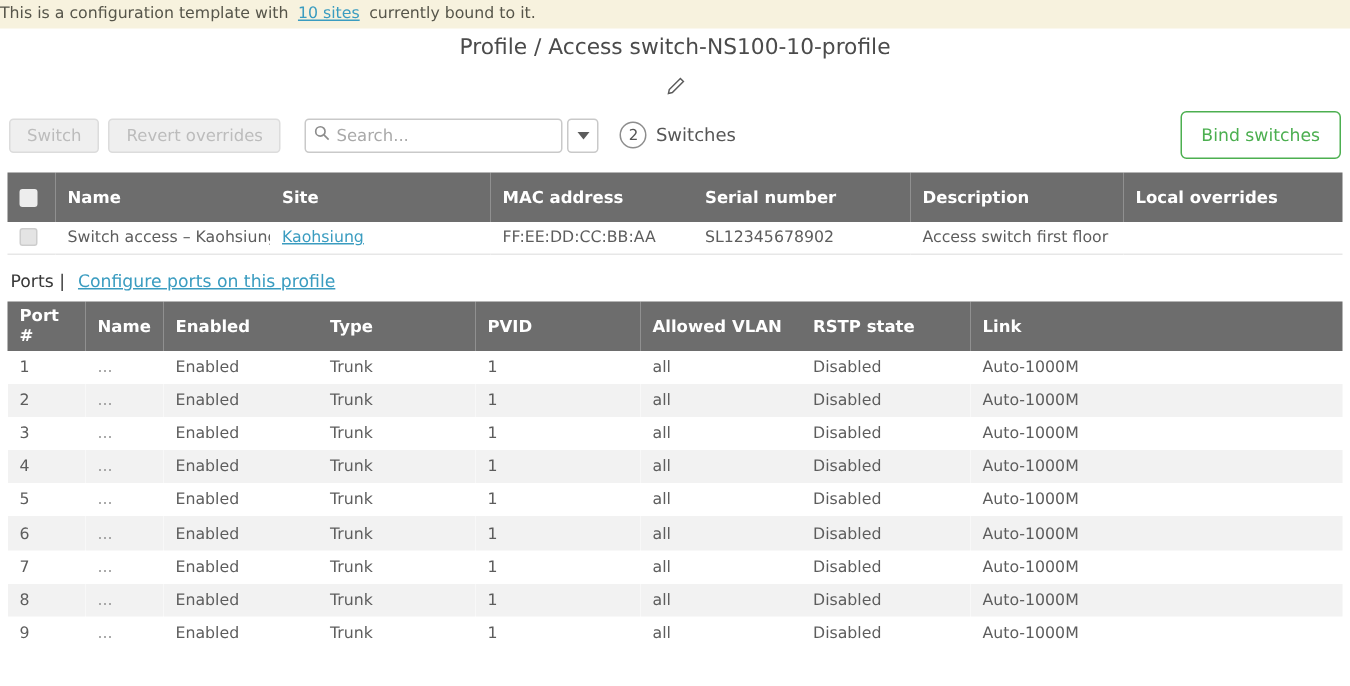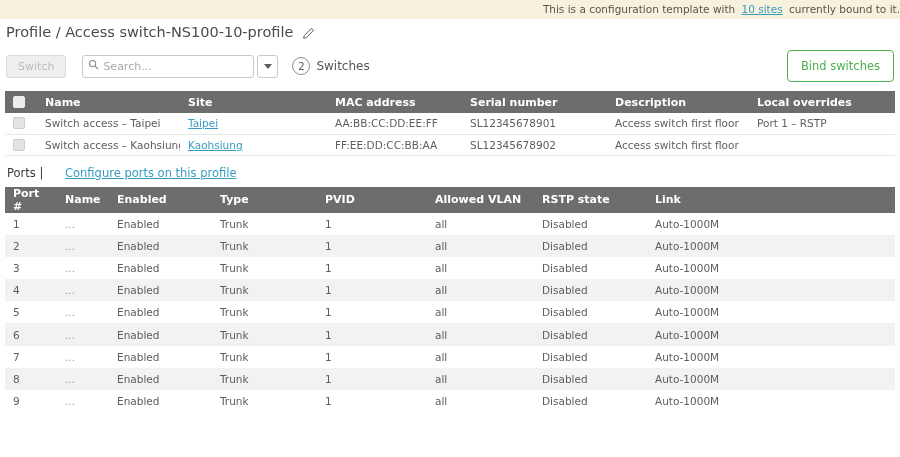--- a/index.html
+++ b/index.html
@@ -1,35 +1,35 @@
 <!DOCTYPE html>
 <html><head>
 <meta charset="utf-8">
 <style>
   * { box-sizing: border-box; margin: 0; padding: 0; }
   html, body { width: 900px; height: 457px; overflow: hidden; }
   body { font-family: "DejaVu Sans", "Liberation Sans", sans-serif; background: #fff; color: #555; font-size: 11px; }
 
   
-  .banner { height: 19px; background: #f7f2de; text-align: right; line-height: 19px; font-size: 10.5px; color: #56554a; }
+  .banner { height: 19px; background: #f7f2de; text-align: left; line-height: 19px; font-size: 10.5px; color: #56554a; }
   .banner a { margin: 0 3px; }
 
   a.link, .link { color: #3a9cc0; text-decoration: underline; cursor: pointer; }
 
   .content { padding: 0 5px; }
 
   
   .breadcrumb { padding: 10px 1px 1px; font-size: 10.5px; color: #49b84c; }
   .crumb { color: #49b84c; text-decoration: none; cursor: pointer; margin-right: 3px; }
   .crumb.underlined { text-decoration: underline; }
   .crumb.current { cursor: default; }
   .sep { color: #49b84c; margin-right: 3px; }
 
   
-  .title-row { display: flex; align-items: center; gap: 9px; padding: 5px 1px 1px; }
+  .title-row { display: flex; align-items: center; gap: 9px; padding: 5px 1px 1px; flex-direction: column; }
   .page-title { font-size: 14.5px; font-weight: 400; color: #4b4b4b; }
   .edit-icon { display: inline-flex; cursor: pointer; margin-top: 2px; }
 
   
   .toolbar { display: flex; align-items: center; gap: 6px; padding: 9px 1px; }
   button { font-family: inherit; }
   .btn { font-size: 11px; padding: 4px 11px; border-radius: 3px; border: 1px solid #dcdcdc; background: #efefef; color: #bcbcbc; cursor: default; }
   .btn.bind { margin-left: auto; background: #fff; border: 1px solid #4caf50; color: #4caf50; font-size: 11.5px; padding: 8px 13px; border-radius: 4px; cursor: pointer; }
 
   .search-group { display: flex; margin-left: 10px; }
@@ -37,29 +37,29 @@
   .search-box input { border: none; outline: none; flex: 1; min-width: 0; font-family: inherit; font-size: 11px; color: #555; background: transparent; }
   .search-box input::placeholder { color: #a9a9a9; }
   .search-caret { width: 21px; height: 23px; margin-left: 3px; border: 1px solid #c9c9c9; border-radius: 3px; background: #fff; display: flex; align-items: center; justify-content: center; cursor: pointer; }
   .caret-down { width: 0; height: 0; border-left: 4px solid transparent; border-right: 4px solid transparent; border-top: 5px solid #5c5c5c; }
 
   .count-badge { display: inline-flex; align-items: center; justify-content: center; min-width: 18px; height: 18px; border: 1px solid #8d8d8d; border-radius: 50%; font-size: 10px; color: #555; margin-left: 8px; }
   .count-label { font-size: 12px; color: #565656; }
 
   
   table.tbl { width: 100%; border-collapse: collapse; table-layout: fixed; }
-  .tbl thead th { background: #6d6d6d; color: #fff; font-size: 11px; font-weight: bold; text-align: left; padding: 0 8px; height: 22px; }
+  .tbl thead th { background: #6d6d6d; color: #fff; font-size: 11px; font-weight: bold; text-align: left; padding: 0 8px; height: 33px; }
 
   .switches tbody td { padding: 0 8px; height: 21px; font-size: 10.5px; color: #5d5d5d; background: #fff; border-bottom: 1px solid #e7e7e7; overflow: hidden; white-space: nowrap; }
 
   .checkbox { width: 12px; height: 12px; background: #e4e4e4; border: 1px solid #cdcdcd; border-radius: 2px; cursor: pointer; }
   th .checkbox { background: #ededed; border-color: #ededed; }
 
   .ports-label-row { padding: 10px 2px 7px; font-size: 11.5px; color: #383838; }
-  .ports-label-row .plabel { color: #383838; margin-right: 18px; }
+  .ports-label-row .plabel { color: #383838; margin-right: 5px; }
 
   .ports tbody td { padding: 0 8px; height: 22.2px; font-size: 10.5px; color: #5d5d5d; overflow: hidden; white-space: nowrap; }
   .ports tbody tr:nth-child(odd) td { background: #fff; }
   .ports tbody tr:nth-child(even) td { background: #f2f2f2; }
   .ports td.dim { color: #9a9a9a; }
 </style>
 </head>
 <body>
 
 <div>
@@ -77,20 +77,21 @@
       <h1 class="page-title">Profile / Access switch-NS100-10-profile</h1>
       <span class="edit-icon">
         <svg width="13" height="13" viewBox="0 0 16 16">
             <path d="M11.8 1.6l2.5 2.5L5.2 13.2l-3.2.7.7-3.2z" fill="none" stroke="#5a5a5a" stroke-width="1.2"></path>
           </svg>
       </span>
     </div>
 
     <div class="toolbar">
       <button class="btn">Switch</button>
+      <button class="btn">Revert overrides</button>
 
       <div class="search-group">
         <div class="search-box">
           <span>
             <svg width="11" height="11" viewBox="0 0 12 12">
                 <circle cx="5" cy="5" r="3.4" fill="none" stroke="#8c8c8c" stroke-width="1.2"></circle>
                 <line x1="7.6" y1="7.6" x2="11" y2="11" stroke="#8c8c8c" stroke-width="1.2"></line>
               </svg>
           </span>
           <input type="text" placeholder="Search..." style="">
@@ -124,31 +125,20 @@
           <th>Name</th>
           <th>Site</th>
           <th>MAC address</th>
           <th>Serial number</th>
           <th>Description</th>
           <th>Local overrides</th>
         </tr>
       </thead>
       <tbody>
 
-          <tr>
-            <td>
-              <div class="checkbox"></div>
-            </td>
-            <td>Switch access – Taipei</td>
-            <td><a class="link">Taipei</a></td>
-            <td>AA:BB:CC:DD:EE:FF</td>
-            <td>SL12345678901</td>
-            <td>Access switch first floor</td>
-            <td>Port 1 – RSTP</td>
-          </tr>
 
           <tr>
             <td>
               <div class="checkbox"></div>
             </td>
             <td>Switch access – Kaohsiung</td>
             <td><a class="link">Kaohsiung</a></td>
             <td>FF:EE:DD:CC:BB:AA</td>
             <td>SL12345678902</td>
             <td>Access switch first floor</td>

